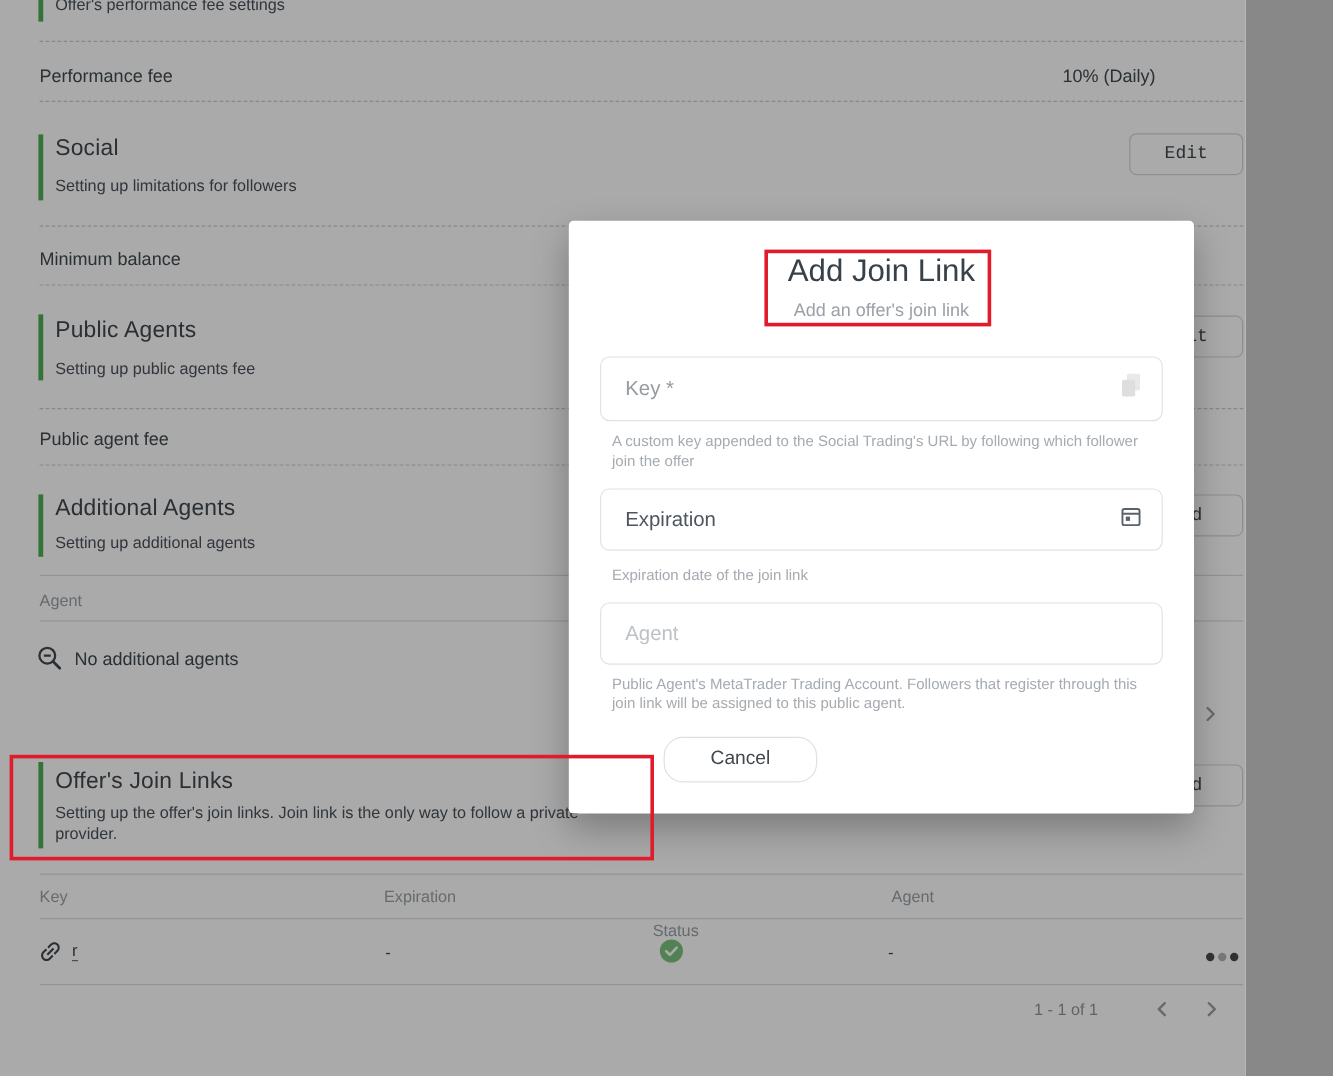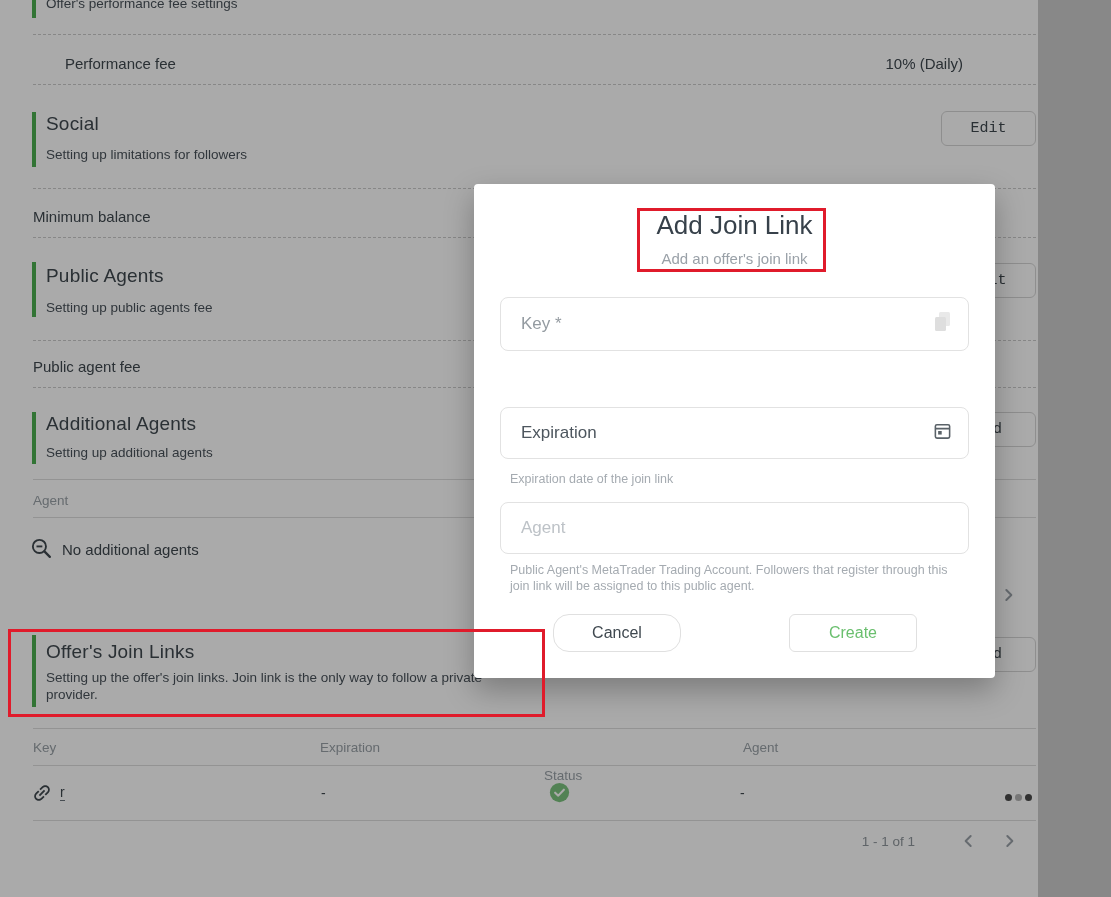--- a/index.html
+++ b/index.html
@@ -62,21 +62,21 @@
 </head>
 <body>
 
 <div class="screen">
 
   <div class="greenbar" style="top:0; height:18px;"></div>
   <div class="sec-sub" style="top:-4px; font-size:13.5px;">Offer's performance fee settings</div>
 
   <div class="hr-dashed" style="top:34px;"></div>
 
-  <div class="kv-label" style="top:55px;margin-left:32px;">Performance fee</div>
+  <div class="kv-label" style="top:55px;">Performance fee</div>
   <div class="kv-value" style="top:55px;">10% (Daily)</div>
 
   <div class="hr-dashed" style="top:84px;"></div>
 
   <div class="greenbar" style="top:112px; height:55px;"></div>
   <div class="sec-title" style="top:113px;">Social</div>
   <div class="sec-sub" style="top:147px;">Setting up limitations for followers</div>
   <button class="pg-btn" style="left:941px; top:111px;">Edit</button>
 
   <div class="hr-dashed" style="top:188px;"></div>
@@ -181,38 +181,38 @@
 
     <div class="field" style="top:113px; height:54px;">
       <input class="inp-key" type="text" placeholder="Key *" style="">
       <span class="field-icon">
         <svg width="20" height="22" viewBox="0 0 20 22">
           <rect x="7" y="1" width="11" height="14" rx="1.5" fill="#e9e9e9"></rect>
           <rect x="3" y="6" width="11" height="14" rx="1.5" fill="#dedede"></rect>
         </svg>
       </span>
     </div>
+    <div class="helper" style="top:176px;">A custom key appended to the Social Trading's URL by following which follower join the offer</div>
 
     <div class="field" style="top:223px; height:52px;">
       <input class="inp-exp" type="text" placeholder="Expiration" style="">
       <span class="field-icon">
         <svg width="19" height="19" viewBox="0 0 24 24" fill="none">
           <rect x="3" y="4" width="18" height="17" rx="2" stroke="#5a6268" stroke-width="2"></rect>
           <line x1="3" y1="9" x2="21" y2="9" stroke="#5a6268" stroke-width="2"></line>
           <rect x="6.5" y="12" width="4.5" height="4.5" fill="#5a6268"></rect>
         </svg>
       </span>
     </div>
     <div class="helper" style="top:287px;">Expiration date of the join link</div>
 
     <div class="field" style="top:318px; height:52px;">
       <input class="inp-agent" type="text" placeholder="Agent" style="">
     </div>
     <div class="helper" style="top:378px;">Public Agent's MetaTrader Trading Account. Followers that register through this join link will be assigned to this public agent.</div>
 
     <button class="modal-btn btn-cancel">Cancel</button>
-    <button class="modal-btn btn-create">Create</button>
   </div>
 
   <div class="ann" style="left:637px; top:208px; width:189px; height:64px;"></div>
   <div class="ann" style="left:8px; top:629px; width:537px; height:88px;"></div>
 
 </div>
 
 </body></html>

